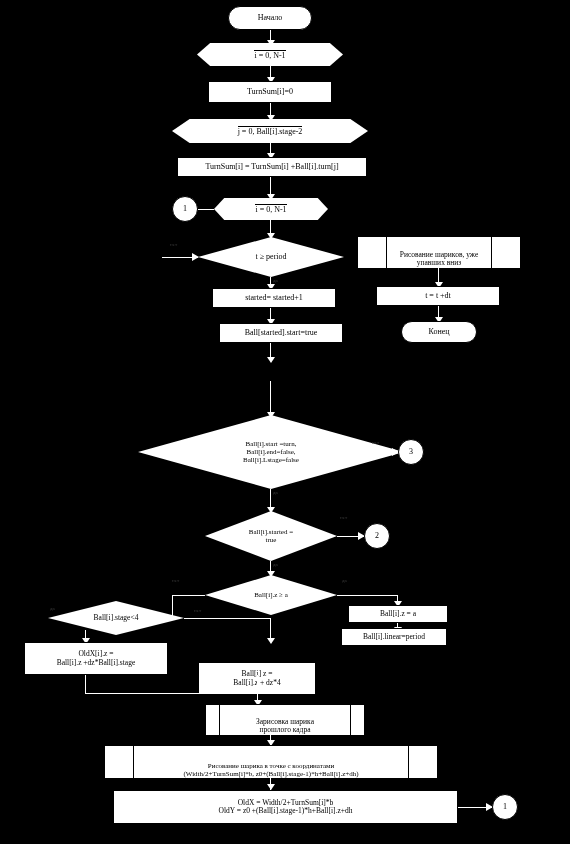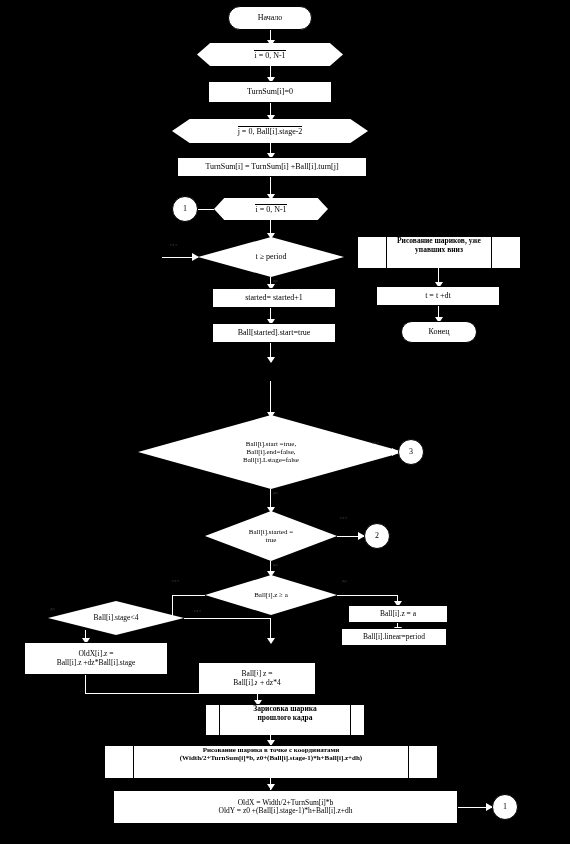--- a/index.html
+++ b/index.html
@@ -19,22 +19,22 @@
 
   
   .conn{border:1px solid #000;border-radius:50%;}
 
   
   .predef{border:1px solid #000;position:absolute;background:#fff;}
   .predef .bar{position:absolute;top:0;bottom:0;width:1px;background:#000;}
   .predef .bar.l{left:13px;}
   .predef .bar.r{right:13px;}
   .predef .txt{position:absolute;left:14px;right:14px;top:0;bottom:0;
-               display:flex;align-items:flex-start;justify-content:center;text-align:center;
-               line-height:1.15;font-weight:bold;}
+               display:flex;align-items:flex-end;justify-content:center;text-align:center;
+               line-height:1.15;}
   .predef.wide .bar.l{left:28px;}
   .predef.wide .bar.r{right:28px;}
   .predef.wide .txt{left:29px;right:29px;}
 
   
   .hex{position:absolute;background:#fff;
        clip-path:polygon(9% 0,91% 0,100% 50%,91% 100%,9% 100%,0 50%);
        display:flex;align-items:center;justify-content:center;text-align:center;}
   .hex .ht{display:inline-block;border-top:1px solid #000;padding-top:0px;}
 
@@ -123,21 +123,21 @@
   <div class="ln lnv" style="left:270px;top:277px;height:10px;"></div>
   <div class="arrow down" style="left:267px;top:284px;"></div>
 
   <div class="node proc f8" style="left:212px;top:288px;width:124px;height:20px;">
     <span>started= started+1</span>
   </div>
 
   <div class="ln lnv" style="left:270px;top:308px;height:14px;"></div>
   <div class="arrow down" style="left:267px;top:319px;"></div>
 
-  <div class="node proc f8" style="left:212px;top:323px;width:124px;height:20px;">
+  <div class="node proc f8" style="left:219px;top:323px;width:124px;height:20px;">
     <span>Ball[started].start=true</span>
   </div>
 
   <div class="ln lnv" style="left:270px;top:343px;height:17px;"></div>
   <div class="arrow down" style="left:267px;top:357px;"></div>
 
 
   <div class="predef wide f75" style="left:357px;top:236px;width:162px;height:31px;">
     <span class="bar l"></span>
     <span class="bar r"></span>
@@ -160,21 +160,21 @@
 
   <div class="node term f8" style="left:401px;top:321px;width:76px;height:22px;">
     <span>Конец</span>
   </div>
 
   <div class="ln lnv" style="left:270px;top:381px;height:34px;"></div>
   <div class="arrow down" style="left:267px;top:412px;"></div>
 
   <div class="dia f7" style="left:138px;top:415px;width:266px;height:74px;">
     <span>
-      <span>Ball[i].start =true,</span><br>
+      <span>Ball[i].start =turn,</span><br>
       <span>Ball[i].end=false,</span><br>
       <span>Ball[i].Lstage=false</span>
     </span>
   </div>
 
   <div class="elabel" style="left:372px;top:440px;">нет</div>
   <div class="ln lnh" style="left:386px;top:452px;width:12px;"></div>
   <div class="arrow right" style="left:392px;top:448px;"></div>
 
   <div class="node conn f8" style="left:398px;top:439px;width:26px;height:26px;">

